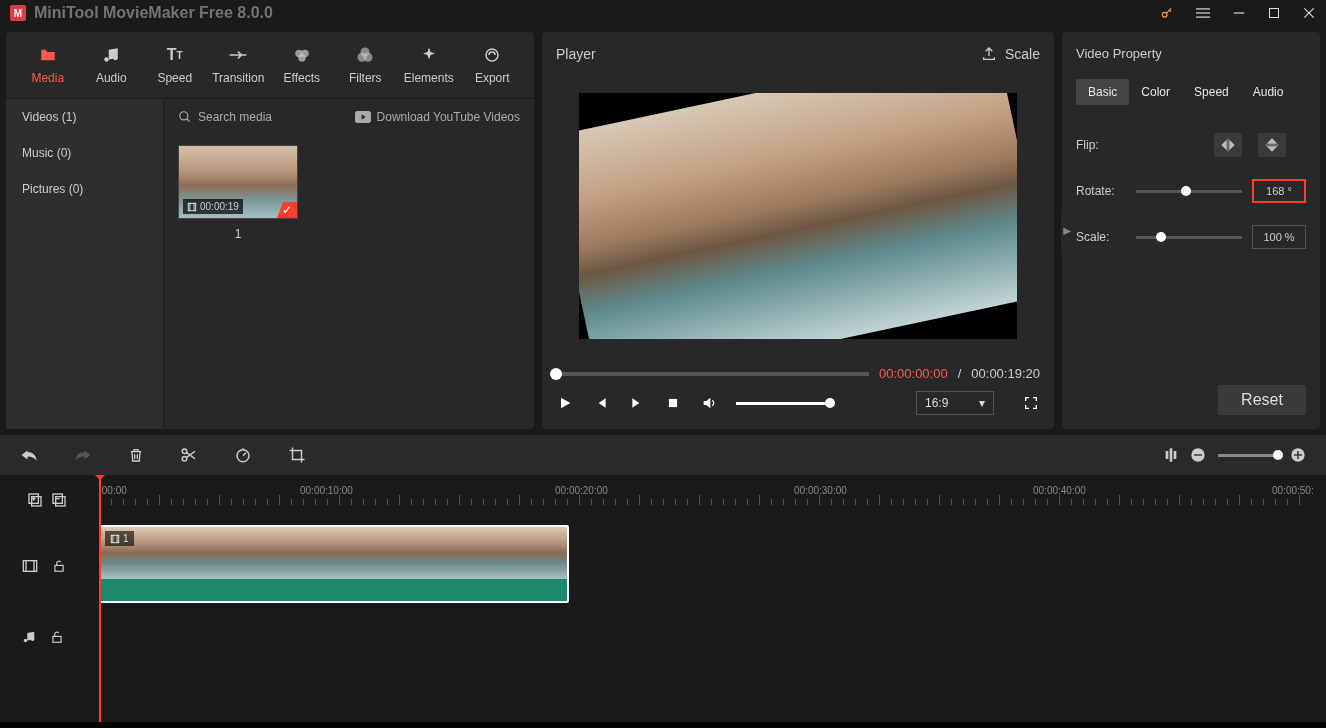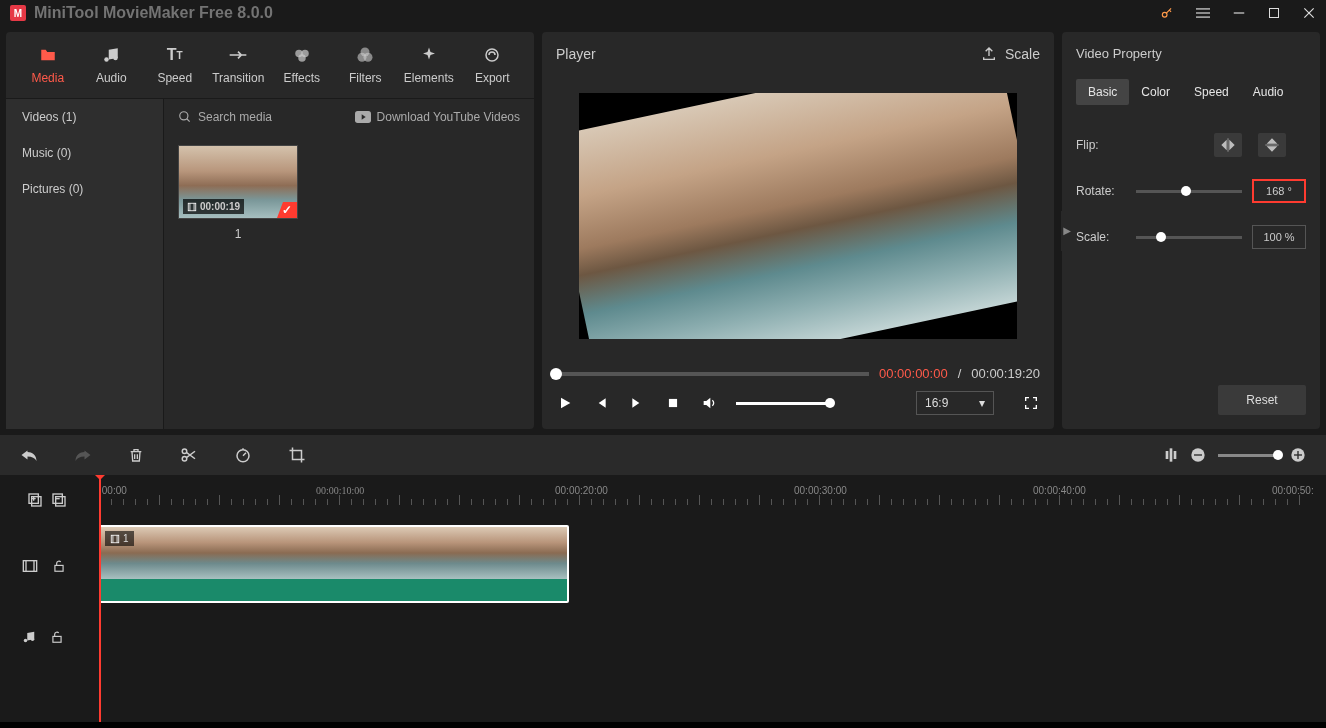--- a/index.html
+++ b/index.html
@@ -20,21 +20,21 @@
 .sidebar { width:158px; background:#2e2e2e; border-right:1px solid #1a1a1a;}
 .sidebar .item { padding:11px 16px; font-size:12px; color:#ccc; cursor:pointer;}
 .sidebar .item.active { background:#3a3a3a; color:#fff;}
 .media-area { flex:1; display:flex; flex-direction:column;}
 .media-top { height:36px; display:flex; align-items:center; padding:0 14px; gap:8px; color:#aaa; font-size:12px;}
 .media-top .search { flex:1; display:flex; align-items:center; gap:6px;}
 .media-top .dl { display:flex; align-items:center; gap:6px; cursor:pointer;}
 .media-grid { flex:1; padding:10px 14px; display:flex; gap:20px; align-items:flex-start;}
 .media-item { display:flex; flex-direction:column; align-items:center; gap:8px; font-size:12px; color:#ccc;}
 .import-box { width:120px; height:74px; border:2px dashed #555; border-radius:2px; display:flex; align-items:center; justify-content:center; cursor:pointer;}
-.thumb { width:120px; height:74px; background:linear-gradient(180deg,#d4c2ac 0%,#b8967c 35%,#8e6d55 55%,#7a9799 75%,#a6bfc0 100%); border:1px solid #444; position:relative;font-weight:bold;}
+.thumb { width:120px; height:74px; background:linear-gradient(180deg,#d4c2ac 0%,#b8967c 35%,#8e6d55 55%,#7a9799 75%,#a6bfc0 100%); border:1px solid #444; position:relative;}
 .thumb .dur { position:absolute; left:4px; bottom:4px; background:rgba(0,0,0,.7); font-size:10px; padding:2px 4px; display:flex; align-items:center; gap:3px;}
 .thumb .check { position:absolute; right:0; bottom:0; width:20px; height:16px; background:#ff3b30; display:flex; align-items:center; justify-content:center; color:#fff; clip-path:polygon(30% 0,100% 0,100% 100%,0 100%);}
 
 .player-panel { flex:1; display:flex; flex-direction:column; padding:14px;}
 .player-head { display:flex; align-items:flex-start; font-size:14px; color:#ccc; padding-bottom:14px;}
 .player-head .export { margin-left:auto; display:flex; align-items:center; gap:8px; cursor:pointer;}
 .preview-wrap { flex:1; display:flex; align-items:center; justify-content:center;}
 .preview { width:438px; height:246px; background:#000; position:relative; overflow:hidden;}
 .preview-img { position:absolute; inset:0; background:linear-gradient(0deg,#d8c8b5 0%,#c4a386 25%,#9d7a5e 45%,#6d5742 55%,#5e8a8e 70%,#8eafb1 85%,#c2d4d4 100%); transform:rotate(168deg) scale(1.05);}
 .seek-row { display:flex; align-items:center; gap:10px; padding:10px 0 6px;}
@@ -55,21 +55,21 @@
 .prop-tab.active { background:#444;}
 .prop-body { padding-top:28px; display:flex; flex-direction:column; gap:22px;}
 .prop-row { display:flex; align-items:center; gap:10px; font-size:12px; color:#ccc;}
 .prop-row .lbl { width:50px;}
 .slider { flex:1; height:3px; background:#555; position:relative;}
 .slider .knob { position:absolute; top:50%; transform:translate(-50%,-50%); width:10px; height:10px; background:#fff; border-radius:50%;}
 .val-box { width:54px; height:24px; border:1px solid #555; display:flex; align-items:center; justify-content:center; font-size:11px;}
 .val-box.hl { border:2px solid #ff3b30;}
 .flip-btns { display:flex; gap:16px; margin-left:auto; margin-right:20px;}
 .flip-btn { width:28px; height:24px; background:#3a3a3a; border-radius:2px; display:flex; align-items:center; justify-content:center; cursor:pointer;}
-.reset-btn { margin-top:auto; align-self:flex-end; width:88px; height:30px; background:#3a3a3a; display:flex; align-items:center; justify-content:center; font-size:12px; cursor:pointer; border-radius:2px;}
+.reset-btn { margin-top:auto; align-self:flex-end; width:88px; height:30px; background:#3a3a3a; display:flex; align-items:center; justify-content:center; font-size:16px; cursor:pointer; border-radius:2px;}
 .collapse { position:absolute; left:-1px; top:50%; transform:translateY(-50%); width:12px; height:40px; background:#282828; display:flex; align-items:center; justify-content:center; cursor:pointer; font-size:10px; color:#888;}
 
 .timeline-area { height:287px; background:#1a1a1a; display:flex; flex-direction:column;}
 .tl-toolbar { height:40px; background:#2a2a2a; display:flex; align-items:center; padding:0 20px; gap:36px;}
 .tl-toolbar .ico { cursor:pointer; color:#ccc;}
 .tl-toolbar .ico.disabled { color:#555; cursor:default;}
 .tl-zoom { margin-left:auto; display:flex; align-items:center; gap:12px;}
 .zoom-slider { width:60px; height:3px; background:#888; position:relative;}
 .zoom-slider::after { content:''; position:absolute; right:0; top:50%; transform:translate(50%,-50%); width:10px; height:10px; background:#fff; border-radius:50%;}
 
@@ -461,21 +461,21 @@
             <svg width="14" height="16" viewBox="0 0 24 24" fill="none" stroke="#ccc" stroke-width="2">
               <rect x="5" y="11" width="14" height="10"></rect>
               <path d="M8 11V7a4 4 0 017-2"></path>
             </svg>
           </span>
       </div>
     </div>
     <div class="tl-tracks">
       <div class="ruler">
         <span class="major" style="left:5px;">:00:00</span>
-        <span class="major" style="left:222px;font-family:Liberation Serif, serif;">00:00:10:00</span>
+        <span class="major" style="left:206px;">00:00:10:00</span>
         <span class="major" style="left:461px;">00:00:20:00</span>
         <span class="major" style="left:700px;">00:00:30:00</span>
         <span class="major" style="left:939px;">00:00:40:00</span>
         <span class="major" style="left:1178px;">00:00:50:</span>
       <div class="tick big" style="left: 5px;"></div>
           <div class="tick" style="left: 17px;"></div>
           <div class="tick" style="left: 29px;"></div>
           <div class="tick" style="left: 41px;"></div>
           <div class="tick" style="left: 53px;"></div>
           <div class="tick big" style="left: 65px;"></div>

